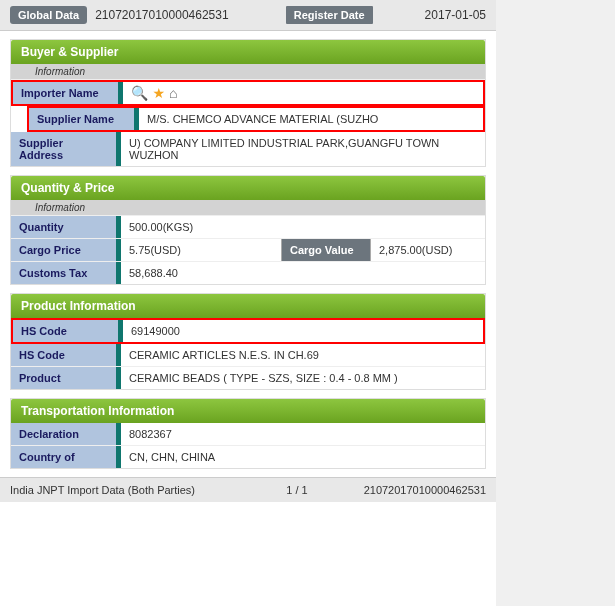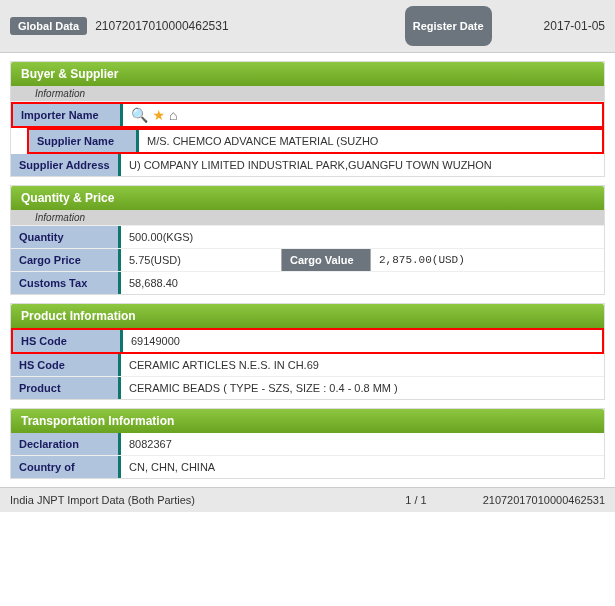--- a/index.html
+++ b/index.html
@@ -5,21 +5,21 @@
     * { box-sizing: border-box; margin: 0; padding: 0; }
     body {
       font-family: Arial, sans-serif;
       font-size: 12px;
       background: #f0f0f0;
       width: 615px;
     }
 
     .page-wrapper {
       background: #fff;
-      width: 615px;
+      width: 496px;
       min-height: 606px;
       overflow: hidden;
     }
 
     
     .top-bar {
       background: #e8e8e8;
       border-bottom: 1px solid #ccc;
       padding: 6px 10px;
       display: flex;
@@ -35,22 +35,22 @@
       font-weight: bold;
     }
     .top-bar-value {
       font-size: 12px;
       color: #333;
     }
     .top-bar-spacer { flex: 1; }
     .top-bar-reg-label {
       background: #6c757d;
       color: #fff;
-      padding: 14px 8px;
-      border-radius: 8px;
+      padding: 3px 8px;
+      border-radius: 1px;
       font-size: 11px;
       font-weight: bold;
     }
     .top-bar-reg-value {
       font-size: 12px;
       color: #333;
       margin-left: 44px;
     }
 
     
@@ -87,21 +87,21 @@
     .row-label {
       background: #b0c4de;
       color: #1a1a5e;
       font-weight: bold;
       font-size: 11px;
       padding: 5px 8px;
       min-width: 110px;
       width: 110px;
       display: flex;
       align-items: center;
-      border-right: 3px solid #0f766e;
+      border-right: 5px solid #0f766e;
     }
 
     .row-value {
       padding: 5px 8px;
       color: #333;
       font-size: 11px;
       flex: 1;
       display: flex;
       align-items: center;
     }
@@ -117,21 +117,20 @@
       min-width: 90px;
       border-left: 1px solid #aaa;
       border-right: 1px solid #aaa;
     }
 
     .row-value-secondary {
       padding: 5px 8px;
       font-size: 11px;
       color: #333;
       min-width: 100px;
-      font-family: Liberation Mono, monospace;
     }
 
     
     .icons-area {
       display: flex;
       align-items: center;
       gap: 4px;
       padding: 0 8px;
     }
 

